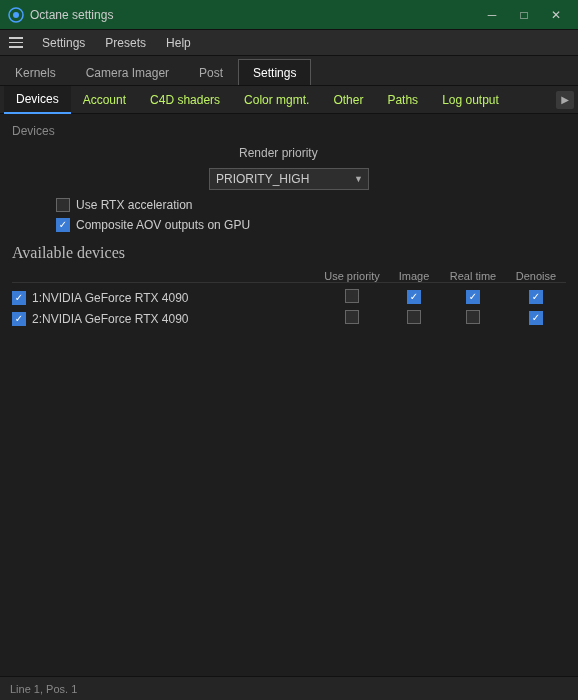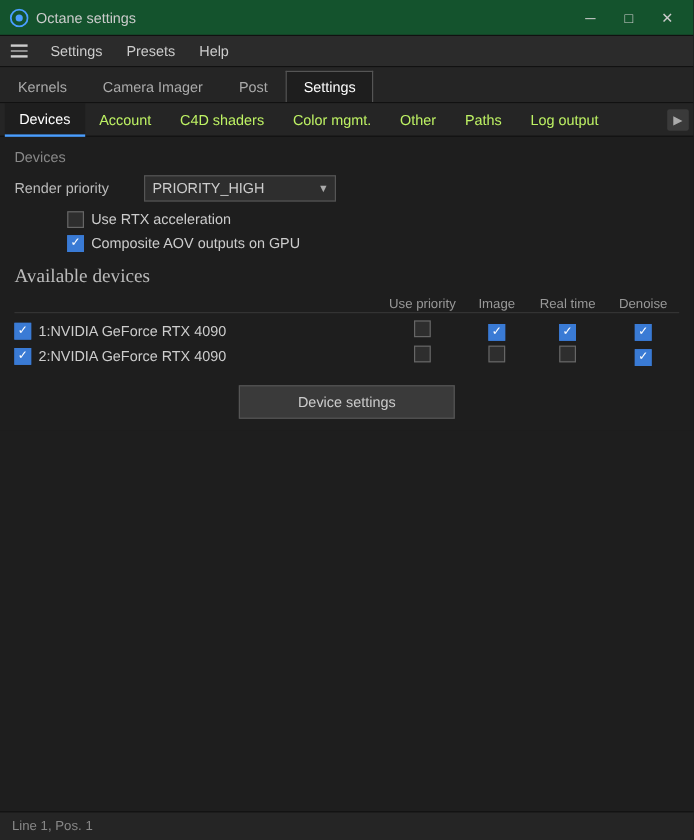--- a/index.html
+++ b/index.html
@@ -170,20 +170,21 @@
       font-size: 12px;
       color: #888;
       margin-bottom: 8px;
     }
 
     .field-row {
       display: flex;
       align-items: center;
       margin-bottom: 8px;
       gap: 8px;
+      flex-direction: column;
     }
     .field-label {
       font-size: 12px;
       color: #bbb;
       min-width: 100px;
     }
 
     
     .dropdown {
       background: #2e2e2e;
@@ -259,21 +260,20 @@
       text-align: center;
     }
     .col-device { flex: 1; text-align: left; }
     .col-use { width: 72px; text-align: center; }
     .col-image { width: 52px; text-align: center; }
     .col-realtime { width: 66px; text-align: center; }
     .col-denoise { width: 60px; text-align: center; }
 
     .device-row {
       display: flex;
-      align-items: center;
       margin-bottom: 4px;
     }
     .device-name {
       flex: 1;
       display: flex;
       align-items: center;
       gap: 6px;
       font-size: 12px;
       color: #ccc;
     }
@@ -422,19 +422,18 @@
         <div class="custom-checkbox" style="margin:0 auto;"></div>
       </div>
       <div class="col-realtime" style="text-align:center;">
         <div class="custom-checkbox" style="margin:0 auto;"></div>
       </div>
       <div class="col-denoise" style="text-align:center;">
         <div class="custom-checkbox checked" style="margin:0 auto;"></div>
       </div>
     </div>
 
-    <button class="device-settings-btn">Device settings</button>
   </div>
 </div>
 
 <div class="status-bar">
   <span>Line 1, Pos. 1</span>
 </div>
 
 </body></html>

